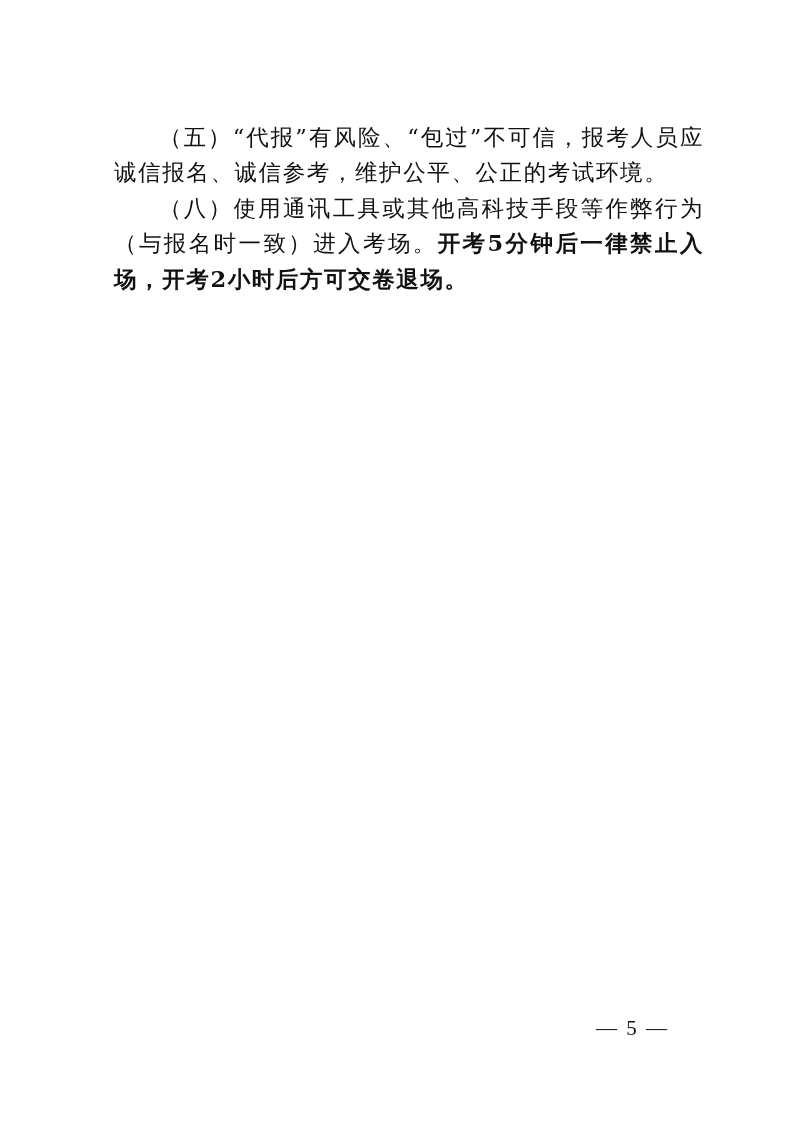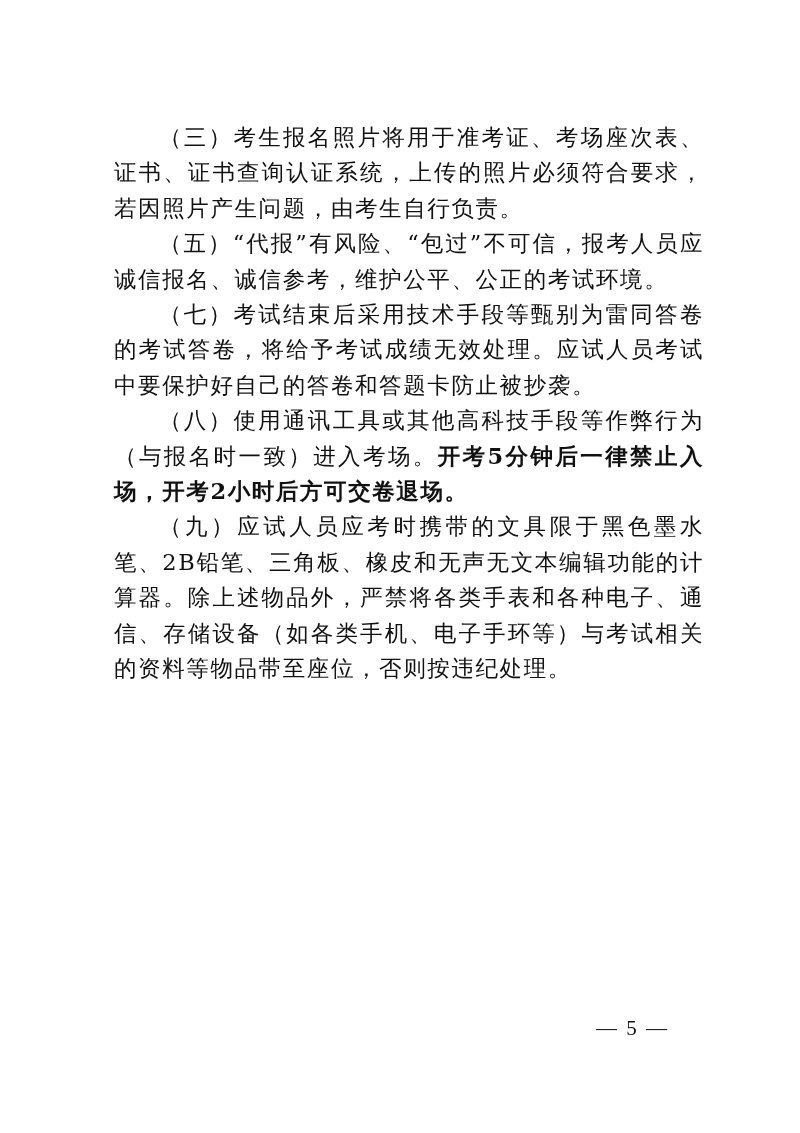--- a/index.html
+++ b/index.html
@@ -19,20 +19,17 @@
     position:absolute; left:596px; top:1016px;
     font-family:"Liberation Serif", "DejaVu Serif", serif;
     font-size:21px; color:#111; letter-spacing:2px;
   }
 </style>
 </head>
 <body>
 
 <div class="page">
   <div class="content">
-    <p class="para">（三）考生报名照片将用于准考证、考场座次表、证书、证书查询认证系统，上传的照片必须符合要求，若因照片产生问题，由考生自行负责。</p>
     <p class="para">（五）“代报”有风险、“包过”不可信，报考人员应诚信报名、诚信参考，维护公平、公正的考试环境。</p>
-    <p class="para">（七）考试结束后采用技术手段等甄别为雷同答卷的考试答卷，将给予考试成绩无效处理。应试人员考试中要保护好自己的答卷和答题卡防止被抄袭。</p>
     <p class="para"><span>（八）使用通讯工具或其他高科技手段等作弊行为（与报名时一致）进入考场。</span><span class="bold">开考5分钟后一律禁止入场，开考2小时后方可交卷退场。</span></p>
-    <p class="para">（九）应试人员应考时携带的文具限于黑色墨水笔、2B铅笔、三角板、橡皮和无声无文本编辑功能的计算器。除上述物品外，严禁将各类手表和各种电子、通信、存储设备（如各类手机、电子手环等）与考试相关的资料等物品带至座位，否则按违纪处理。</p>
   </div>
   <div class="page-number">— 5 —</div>
 </div>
 
 </body></html>

